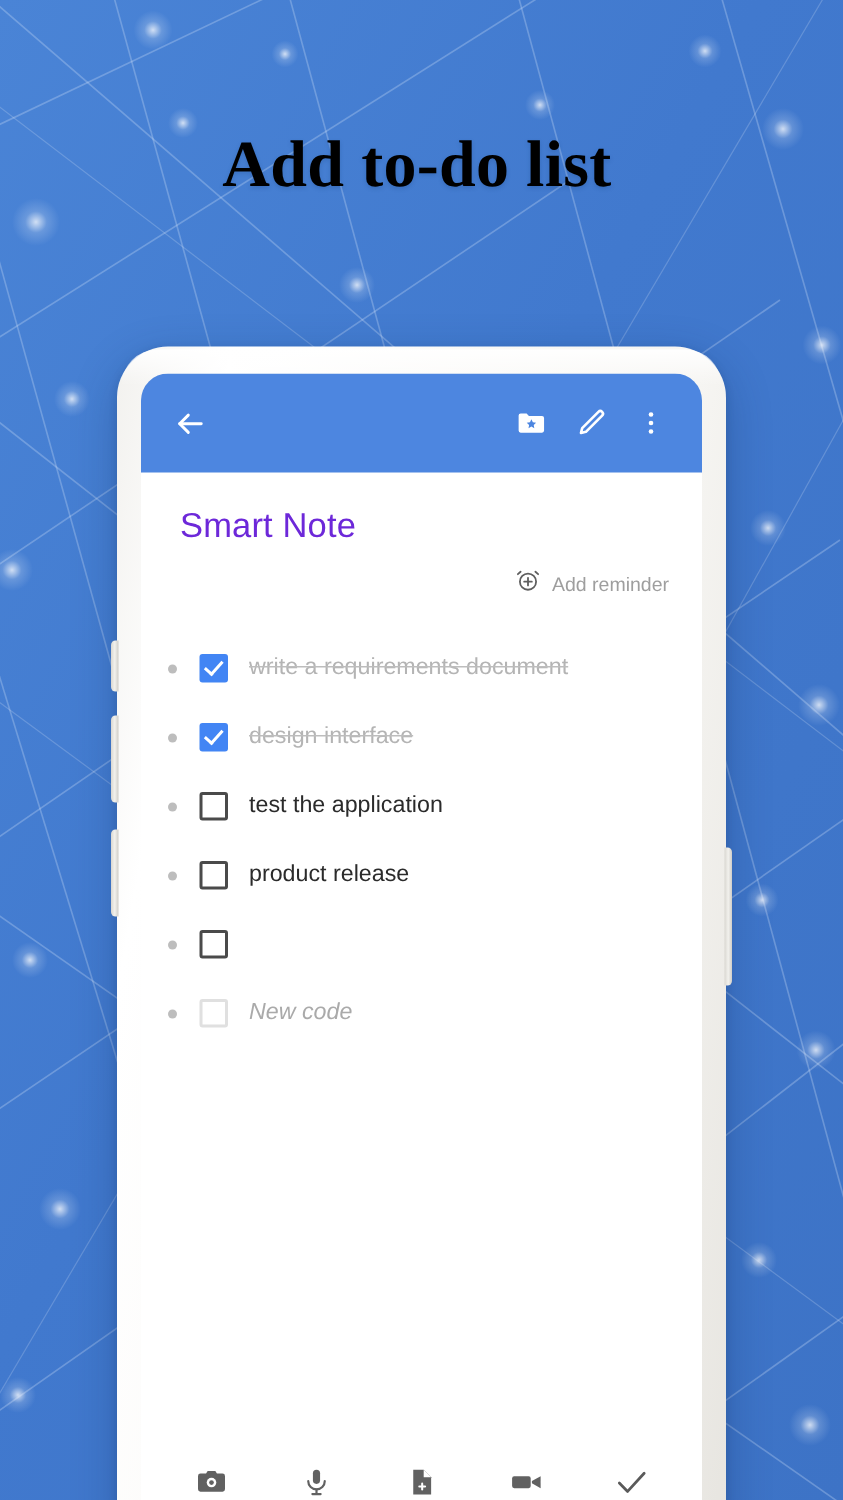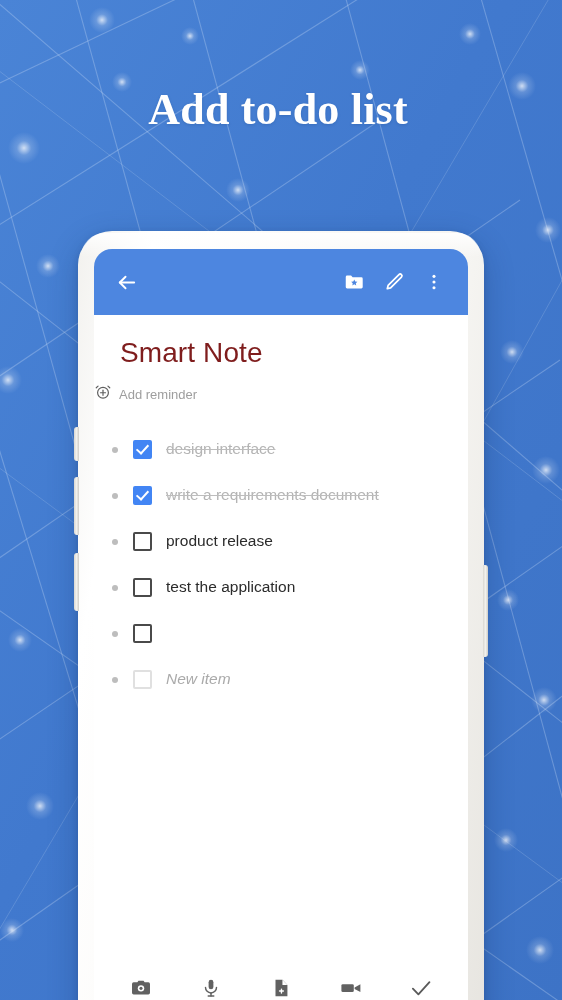--- a/index.html
+++ b/index.html
@@ -23,21 +23,21 @@
   #bg-pattern svg { position:absolute; inset:0; width:562px; height:1000px; }
 
   
   #headline {
     position:absolute;
     top:84px; left:0; width:556px;
     text-align:center;
     font-family:"Liberation Serif", serif;
     font-weight:bold;
     font-size:44px;
-    color:#ffffff;
+    color:#000000;
     letter-spacing:0.2px;
     text-shadow:0 1px 3px rgba(20,60,120,0.22);
     z-index:5;
   }
 
   
   #phone {
     position:absolute;
     left:78px; top:231px;
     width:406px; height:790px;
@@ -98,29 +98,29 @@
 
   
   #note-body {
     padding:0 0 0 0;
     height:706px;
     display:flex;
     flex-direction:column;
     background:#fff;
   }
   #note-title {
-    font-size:28px;
-    color:#7f1d1d;
+    font-size:23px;
+    color:#6d28d9;
     padding:22px 0 0 26px;
     letter-spacing:0.1px;
   }
   #reminder-row {
     display:flex;
     align-items:center;
-    justify-content:flex-start;
+    justify-content:flex-end;
     gap:7px;
     padding:14px 22px 0 0;
     cursor:pointer;
   }
   #reminder-label {
     font-size:13px;
     color:#9e9e9e;
   }
 
   
@@ -326,51 +326,51 @@
           </svg>
         </span>
         <span id="reminder-label">Add reminder</span>
       </div>
 
       <div id="checklist">
 
         <div class="todo-row done">
           <span class="bullet"></span>
           <span class="cbox checked"></span>
+          <span class="todo-text">write a requirements document</span>
+        </div>
+
+        <div class="todo-row done">
+          <span class="bullet"></span>
+          <span class="cbox checked"></span>
           <span class="todo-text">design interface</span>
         </div>
 
-        <div class="todo-row done">
-          <span class="bullet"></span>
-          <span class="cbox checked"></span>
-          <span class="todo-text">write a requirements document</span>
-        </div>
-
+
+        <div class="todo-row">
+          <span class="bullet"></span>
+          <span class="cbox"></span>
+          <span class="todo-text">test the application</span>
+        </div>
 
         <div class="todo-row">
           <span class="bullet"></span>
           <span class="cbox"></span>
           <span class="todo-text">product release</span>
         </div>
 
         <div class="todo-row">
           <span class="bullet"></span>
           <span class="cbox"></span>
-          <span class="todo-text">test the application</span>
-        </div>
-
-        <div class="todo-row">
-          <span class="bullet"></span>
-          <span class="cbox"></span>
         </div>
 
         <div class="todo-row placeholder">
           <span class="bullet"></span>
           <span class="cbox ghost"></span>
-          <span class="todo-text">New item</span>
+          <span class="todo-text">New code</span>
         </div>
 
       </div>
 
       <div id="bottom-toolbar">
 
         <div class="tool-icon">
           <svg width="22" height="22" viewBox="0 0 24 24" fill="#616161">
             <path d="M9.2 4h5.6l1.15 1.8H20A1.8 1.8 0 0 1 21.8 7.6v9.6A1.8 1.8 0 0 1 20 19H4a1.8 1.8 0 0 1-1.8-1.8V7.6A1.8 1.8 0 0 1 4 5.8h4.05z"></path>
             <circle cx="12" cy="12.4" r="3.5" fill="#ffffff"></circle>

